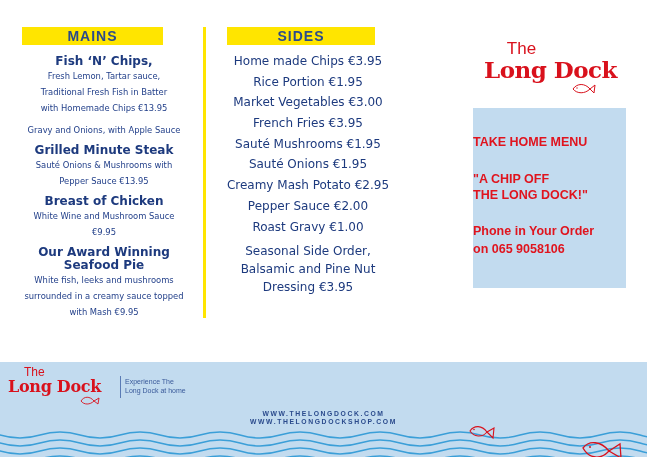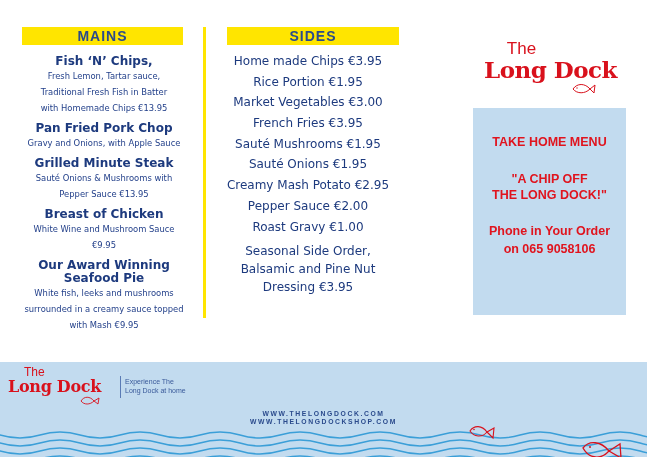--- a/index.html
+++ b/index.html
@@ -4,22 +4,22 @@
 <style>
   * { margin: 0; padding: 0; box-sizing: border-box; }
   html, body { width: 647px; height: 457px; overflow: hidden; background: #ffffff; }
   body { position: relative; font-family: "DejaVu Sans", sans-serif; color: #1d3a7e; }
 
   .section-bar {
     position: absolute; top: 27px; height: 18px; background: #ffe500;
     color: #2a4a8c; font-family: "Liberation Sans", sans-serif; font-weight: bold;
     font-size: 14px; letter-spacing: 1px; text-align: center; line-height: 18px;
   }
-  #mains-bar { left: 22px; width: 161px; }
-  #sides-bar { left: 227px; width: 172px; }
+  #mains-bar { left: 22px; width: 141px; }
+  #sides-bar { left: 227px; width: 148px; }
 
   .vdivider { position: absolute; left: 203px; top: 27px; width: 3px; height: 291px; background: #ffe500; }
 
   .col { position: absolute; text-align: center; }
   #mains-col { left: 20px; width: 168px; top: 55px; }
   #sides-col { left: 222px; width: 172px; top: 55px; }
 
   .main-item { margin-bottom: 6px; }
   .main-item .name { font-weight: bold; font-size: 12px; line-height: 13px; color: #1d3a7e; }
   .main-item .desc { font-size: 8.4px; line-height: 16px; color: #23408a; }
@@ -27,22 +27,22 @@
   .side-item { font-weight: normal; font-size: 12px; line-height: 13px; color: #1d3a7e; margin-bottom: 7.7px; white-space: nowrap; }
   .side-item.multi { white-space: normal; line-height: 18px; margin-top: 8px; }
 
   .logo { position: absolute; color: #d9111c; font-family: "DejaVu Serif", serif; text-align: center; }
   #logo-top { left: 473px; top: 40px; width: 155px; }
   #logo-top .the { font-family: "Liberation Sans", sans-serif; font-size: 17px; line-height: 18px; margin-right: 58px; }
   #logo-top .brand { font-size: 23px; font-weight: bold; line-height: 24px; letter-spacing: -0.5px; }
   #logo-top .fish { display: block; margin: 1px 0 0 98px; }
 
   #promo-panel {
-    position: absolute; left: 473px; top: 108px; width: 153px; height: 207px;
-    background: #c2dbef; text-align: center; color: #e0141e;
+    position: absolute; left: 473px; top: 108px; width: 153px; height: 180px;
+    background: #c2dbef; color: #e0141e;
     font-family: "Liberation Sans", sans-serif; font-weight: bold;
   }
   #promo-panel .title { font-size: 12.5px; margin-top: 27px; }
   #promo-panel .slogan { font-size: 12.5px; line-height: 16px; margin-top: 22px; }
   #promo-panel .phone { font-size: 12.5px; line-height: 18px; margin-top: 19px; }
 
   #footer { position: absolute; left: 0; top: 362px; width: 647px; height: 95px; background: #c2dbef; overflow: hidden; }
   #footer-logo { position: absolute; left: 8px; top: 4px; color: #d9111c; font-family: "DejaVu Serif", serif; }
   #footer-logo .the { font-family: "Liberation Sans", sans-serif; font-size: 12px; margin-left: 16px; line-height: 12px; }
   #footer-logo .brand { font-size: 16px; font-weight: bold; line-height: 18px; letter-spacing: -0.3px; }
@@ -63,21 +63,20 @@
 <div id="sides-bar" class="section-bar">SIDES</div>
 
 <div id="mains-col" class="col">
   <div class="main-item">
     <div class="name">Fish ‘N’ Chips,</div>
     <div class="desc">Fresh Lemon, Tartar sauce,</div>
     <div class="desc">Traditional Fresh Fish in Batter</div>
     <div class="desc">with Homemade Chips €13.95</div>
   </div>
   <div class="main-item">
-    <div class="name">Pan Fried Pork Chop</div>
     <div class="desc">Gravy and Onions, with Apple Sauce</div>
   </div>
   <div class="main-item">
     <div class="name">Grilled Minute Steak</div>
     <div class="desc">Sauté Onions &amp; Mushrooms with</div>
     <div class="desc">Pepper Sauce €13.95</div>
   </div>
   <div class="main-item">
     <div class="name">Breast of Chicken</div>
     <div class="desc">White Wine and Mushroom Sauce</div>

